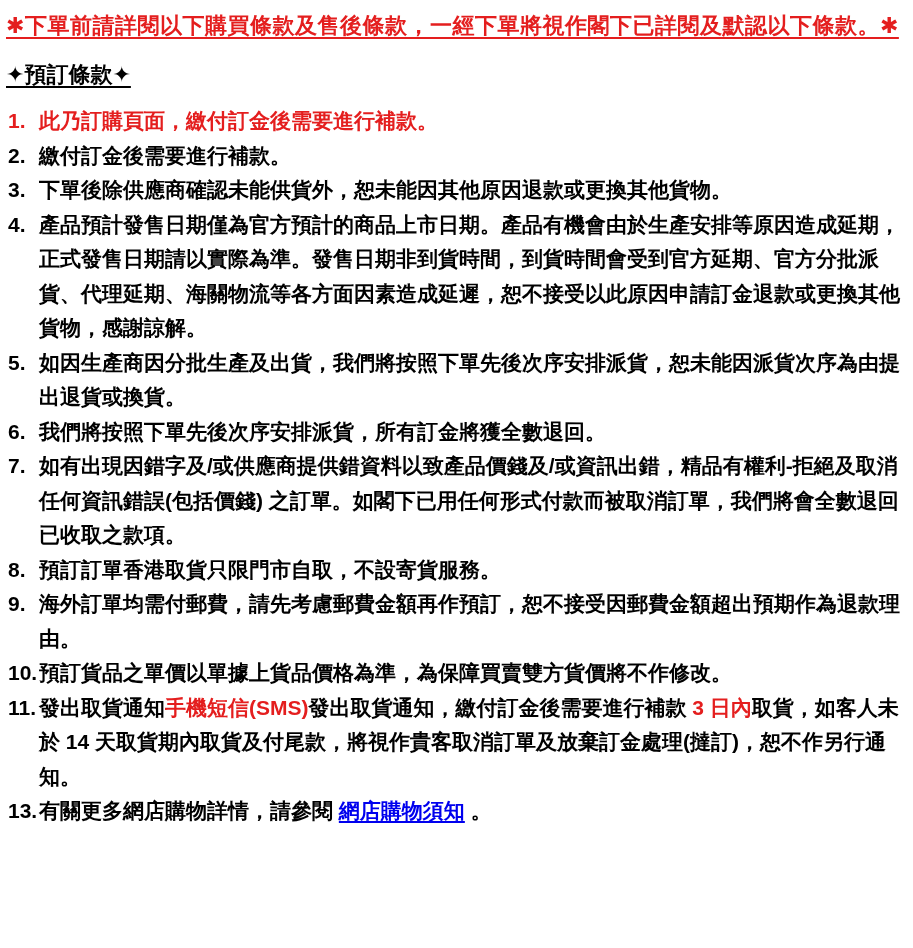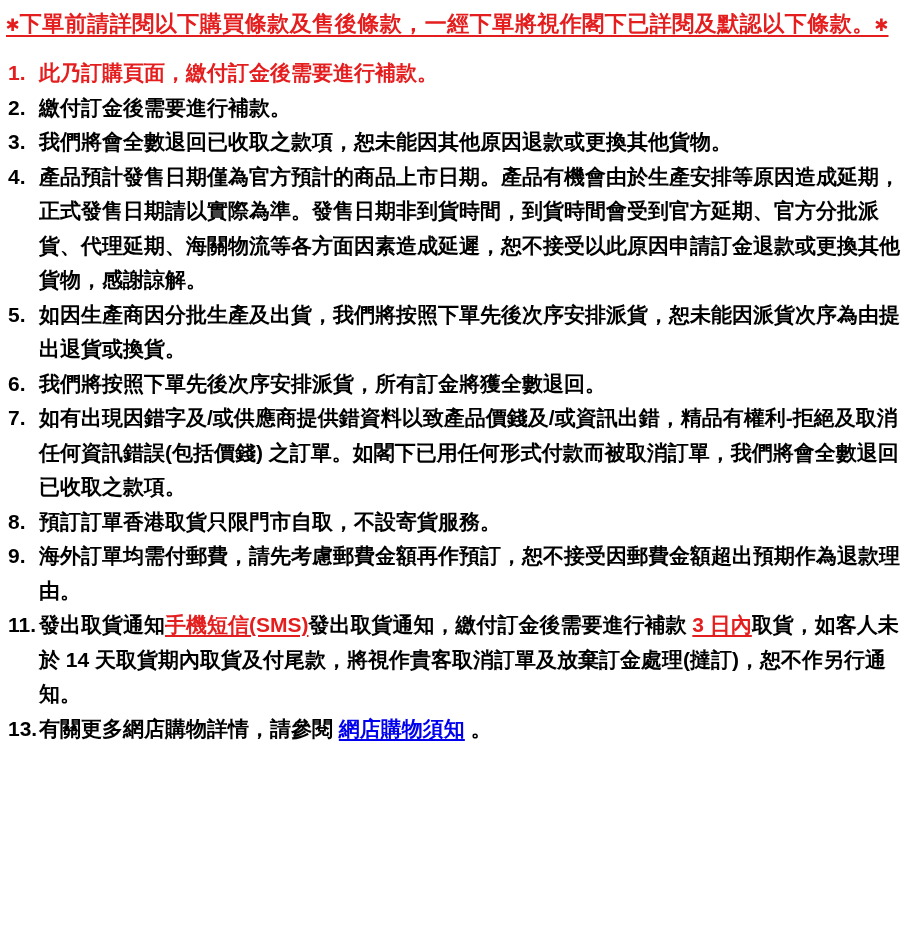--- a/index.html
+++ b/index.html
@@ -12,21 +12,20 @@
   .page { padding: 12px 10px 8px 6px; box-sizing: border-box; }
 
   .notice-header {
     color: var(--red, #e41e1e);
     font-size: 22px;
     line-height: 28px;
     letter-spacing: 0.5px;
     text-decoration: underline;
     text-decoration-thickness: 2px;
     text-underline-offset: 4px;
-    font-family: Liberation Mono, monospace;
   }
 
   .section-title {
     display: inline-block;
     margin-top: 22px;
     color: var(--ink, #000000);
     font-size: 22px;
     line-height: 26px;
     text-decoration: underline;
     text-decoration-thickness: 2px;
@@ -39,52 +38,54 @@
     line-height: 34.5px;
   }
   .term { display: flex; align-items: flex-start; }
   .term .num { flex: 0 0 33px; width: 33px; padding-left: 2px; box-sizing: border-box; }
   .term .body { flex: 1; min-width: 0; }
   .term.red { color: var(--red, #e41e1e); }
 
   .seg { white-space: pre-wrap; margin-top: 40px; }
   .seg.red-u {
     color: var(--red, #e41e1e);
-    text-decoration: underline;
     text-decoration-thickness: 2px;
     text-underline-offset: 3px;
   }
   a.seg.blue-link {
     color: var(--blue, #0000ee);
     text-decoration: underline;
     text-decoration-thickness: 2px;
     text-underline-offset: 3px;
     cursor: pointer;
   }
 </style>
 </head>
 <body style="--red: #e41e1e; --blue: #0000ee; --ink: #000000; background: rgb(255, 255, 255);">
 
 <div class="page">
 
   <div class="notice-header">✱下單前請詳閱以下購買條款及售後條款，一經下單將視作閣下已詳閱及默認以下條款。✱</div>
 
+  <div>
+    <span class="section-title">✦預訂條款✦</span>
+  </div>
 
   <div class="terms">
       <div class="term red">
         <span class="num">1.</span>
         <span class="body"><span class="seg">此乃訂購頁面，繳付訂金後需要進行補款。</span></span>
       </div>
       <div class="term">
         <span class="num">2.</span>
         <span class="body"><span class="seg">繳付訂金後需要進行補款。</span></span>
       </div>
       <div class="term">
         <span class="num">3.</span>
-        <span class="body"><span class="seg">我們將會全數退回已收取之款項，恕未能因其他原因退款或更換其他貨物。</span></span>
+        <span class="body"><span class="seg">下單後除供應商確認未能供貨外，恕未能因其他原因退款或更換其他貨物。</span></span>
       </div>
       <div class="term">
         <span class="num">4.</span>
         <span class="body"><span class="seg">產品預計發售日期僅為官方預計的商品上市日期。產品有機會由於生產安排等原因造成延期，正式發售日期請以實際為準。發售日期非到貨時間，到貨時間會受到官方延期、官方分批派貨、代理延期、海關物流等各方面因素造成延遲，恕不接受以此原因申請訂金退款或更換其他貨物，感謝諒解。</span></span>
       </div>
       <div class="term">
         <span class="num">5.</span>
         <span class="body"><span class="seg">如因生產商因分批生產及出貨，我們將按照下單先後次序安排派貨，恕未能因派貨次序為由提出退貨或換貨。</span></span>
       </div>
       <div class="term">
@@ -97,20 +98,24 @@
       </div>
       <div class="term">
         <span class="num">8.</span>
         <span class="body"><span class="seg">預訂訂單香港取貨只限門市自取，不設寄貨服務。</span></span>
       </div>
       <div class="term">
         <span class="num">9.</span>
         <span class="body"><span class="seg">海外訂單均需付郵費，請先考慮郵費金額再作預訂，恕不接受因郵費金額超出預期作為退款理由。</span></span>
       </div>
       <div class="term">
+        <span class="num">10.</span>
+        <span class="body"><span class="seg">預訂貨品之單價以單據上貨品價格為準，為保障買賣雙方貨價將不作修改。</span></span>
+      </div>
+      <div class="term">
         <span class="num">11.</span>
         <span class="body"><span class="seg">發出取貨通知</span><span class="seg red-u">手機短信(SMS)</span><span class="seg">發出取貨通知，繳付訂金後需要進行補款 </span><span class="seg red-u">3 日內</span><span class="seg">取貨，如客人未於 14 天取貨期內取貨及付尾款，將視作貴客取消訂單及放棄訂金處理(撻訂)，恕不作另行通知。</span></span>
       </div>
       <div class="term">
         <span class="num">13.</span>
         <span class="body"><span class="seg">有關更多網店購物詳情，請參閱 </span><a class="seg blue-link" href="#">網店購物須知</a><span class="seg"> 。</span></span>
       </div>
     </div>
 
 </div>

